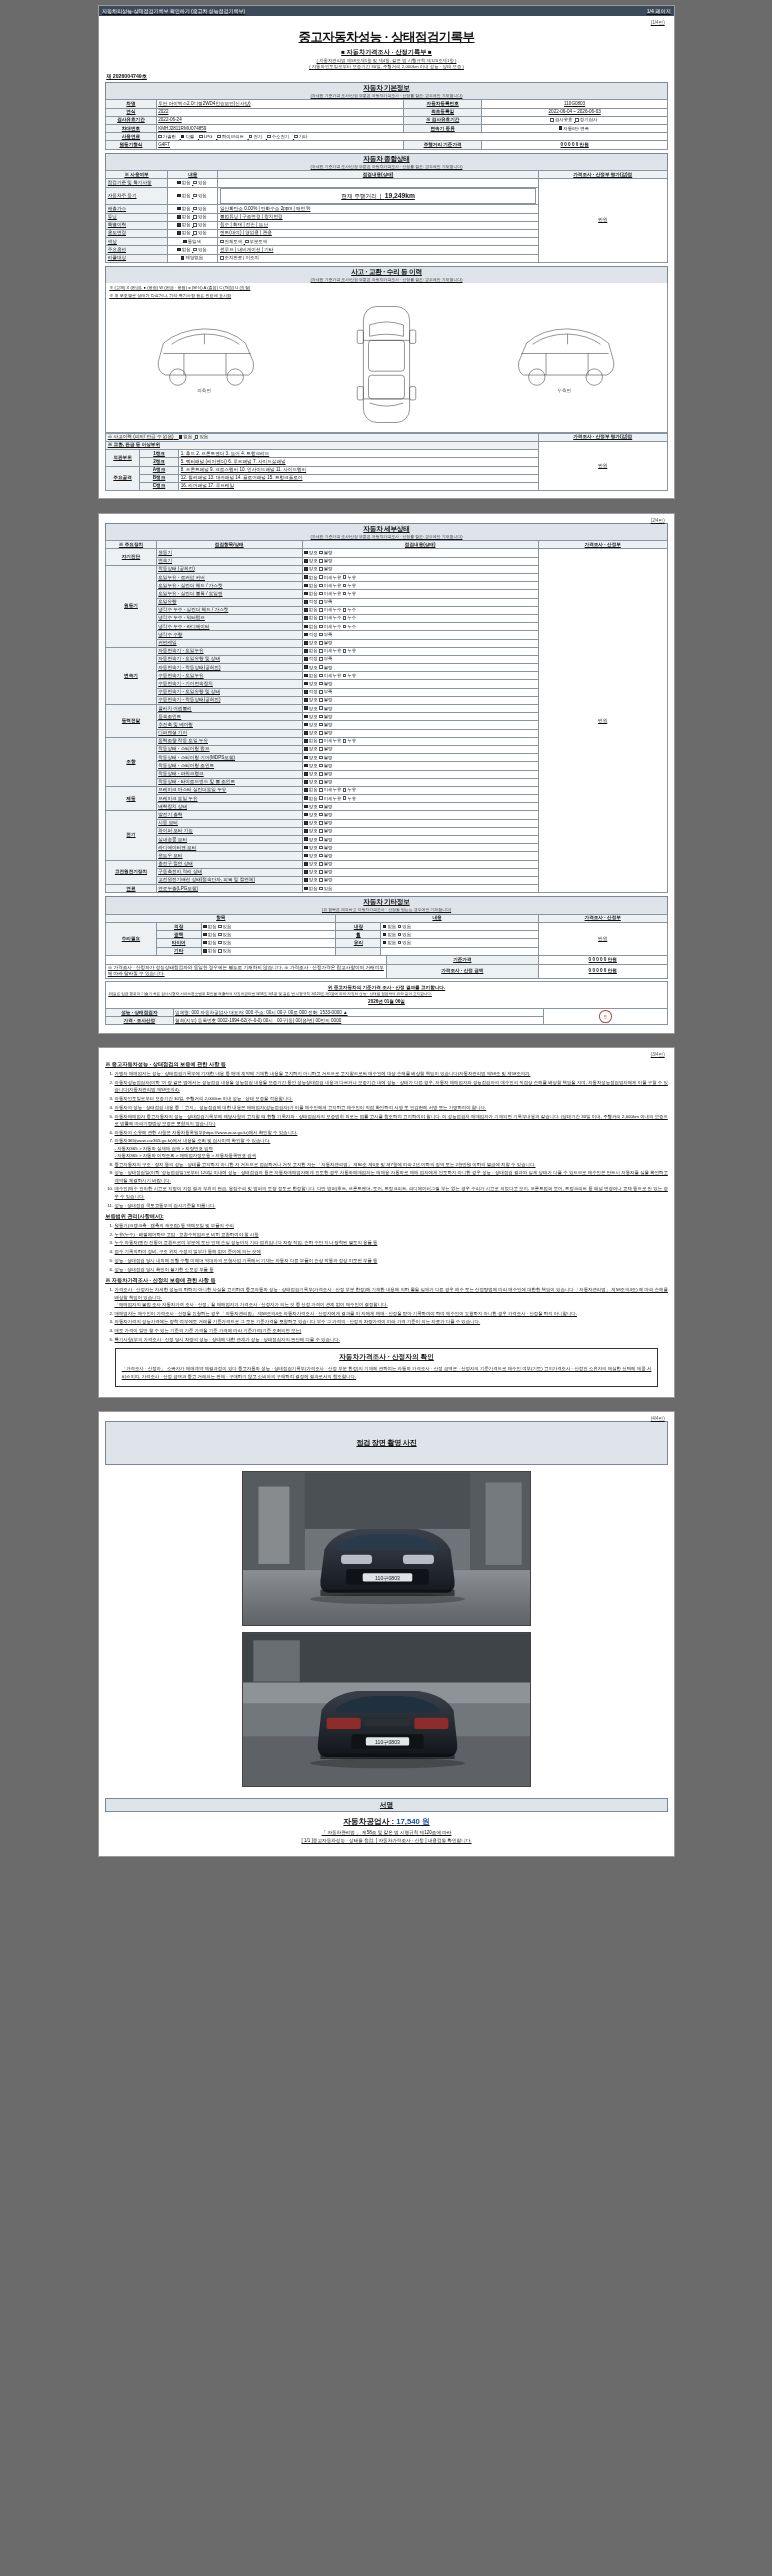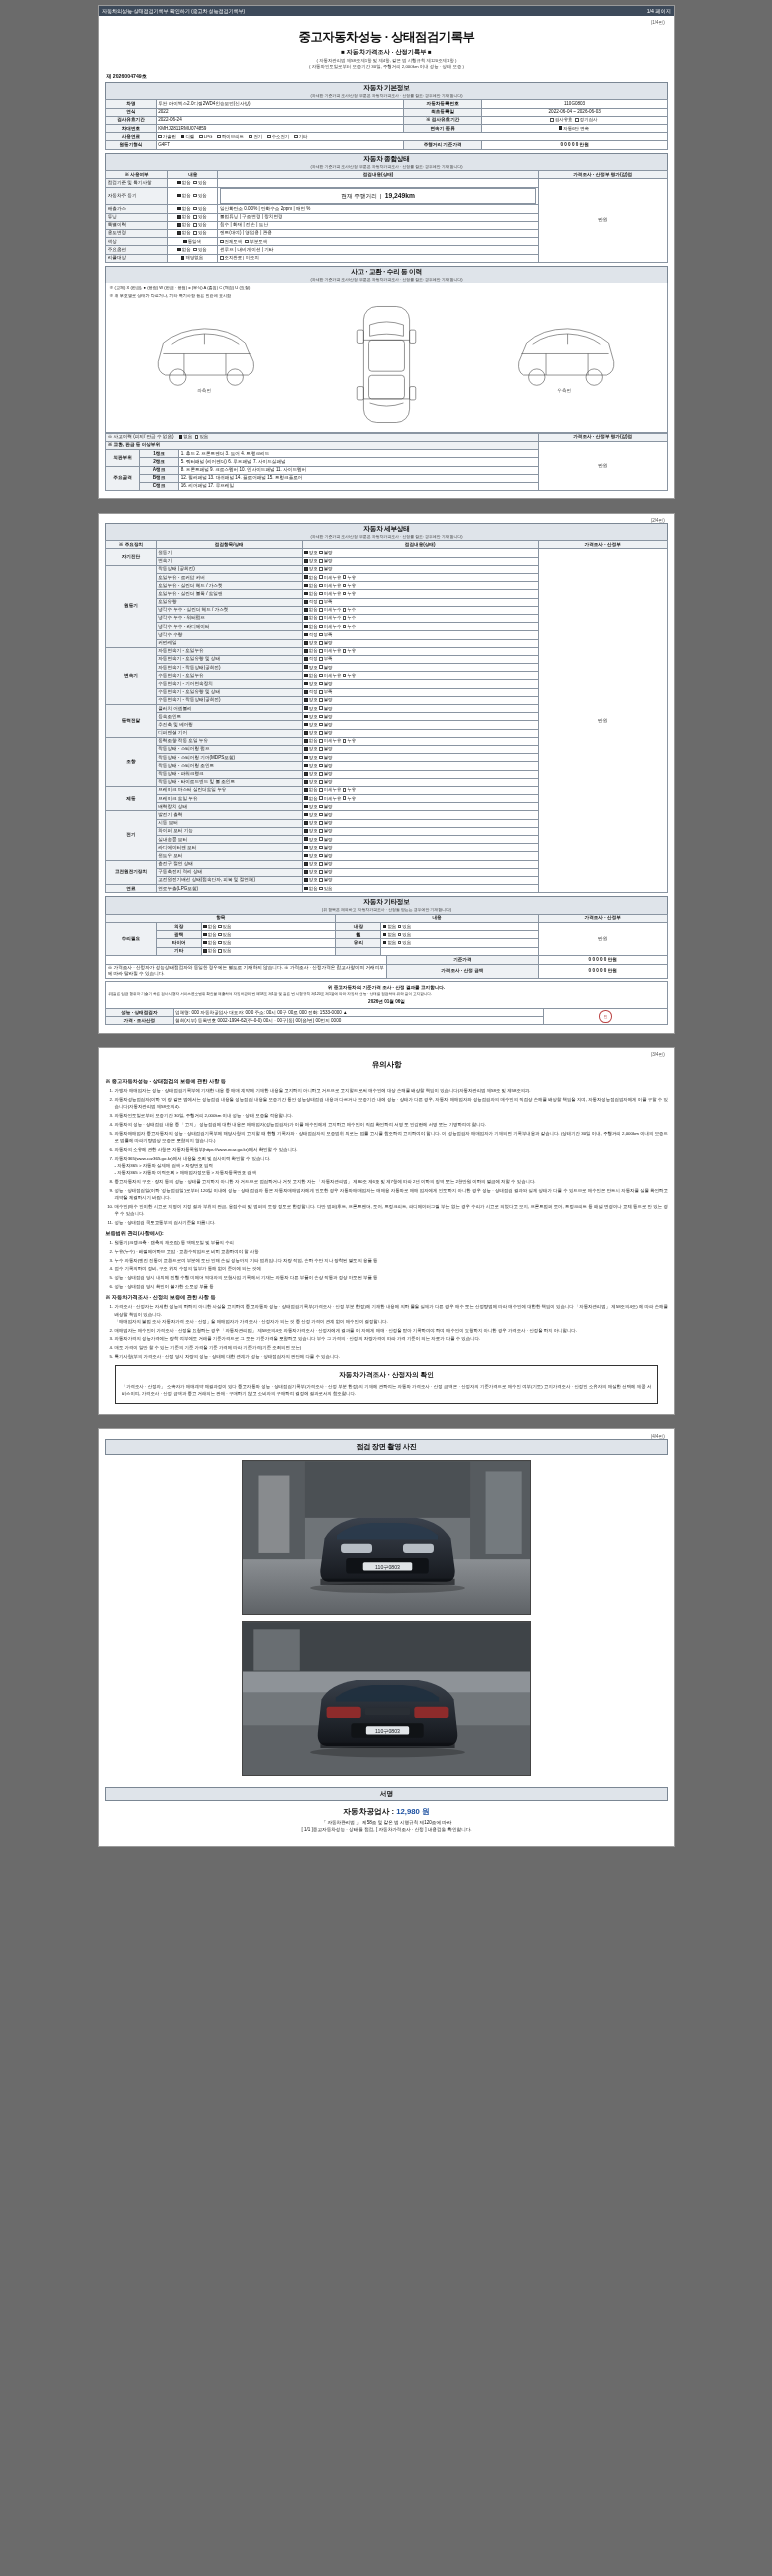--- a/index.html
+++ b/index.html
@@ -11,20 +11,21 @@
     color:#111;
     -webkit-font-smoothing:none;
   }
   .page {
     width:577px;
     margin:0 auto 13.4px auto;
     background:#fff;
     border:0.5px solid #9a9a9a;
     padding:0;
     position:relative;
+    text-decoration:underline;
   }
   .page-top {
     margin-top:5.2px;
   }
   .topbar {
     background:#3d4a5a;
     color:#fff;
     font-size:5.2px;
     padding:1.5px 3.1px;
     display:flex;
@@ -136,21 +137,21 @@
   }
   .car-svg { flex:0 0 auto; }
 
   
   .photo-band {
     background:#dfe4ea;
     border:0.5px solid #7b8794;
     text-align:center;
     font-size:7.2px;
     font-weight:bold;
-    padding:2px 0;
+    padding:16px 0;
     letter-spacing:-0.3px;
   }
   .photos { padding:5.2px 0; text-align:center;}
   .photo {
     width:289px;
     height:155px;
     margin:0 auto 6.2px auto;
     position:relative;
     overflow:hidden;
     border:0.5px solid #444;
@@ -783,21 +784,20 @@
           <td class="sm">협회(지부) 등록번호 0002-1994-62(주-0-0) 00시 · 00구(동) 00(읍/면) 00번지 0000</td>
         </tr>
       </tbody>
     </table>
   </div>
 </div>
 
 <div class="page">
   <div class="inner">
     <div class="pagemark">(3/4면)</div>
-    <div class="notice-title">유의사항</div>
     <div class="nt-h">※ 중고자동차성능 · 상태점검의 보증에 관한 사항 등</div>
     <ol class="nlist" id="nlist1">
         <li style="white-space: pre-line;">가맹자 매매업자는 성능 · 상태점검기록부에 기재한 내용 중 매매 계약에 기재한 내용을 고지하지 아니하고 거으므로 고지할으로써 매수인에 대상 손해를 배상할 책임이 있습니다(자동차관리법 제58조 및 제58조의2).</li>
         <li style="white-space: pre-line;">자동차성능점검자(이하 '이 장 같은 법에서는 성능점검 내용을 성능점검 내용을 보증기간 동안 성능상태점검 내용과 다르거나 보증기간 내에 성능 · 상태가 다른 경우, 자동차 매매업자와 성능점검자의 매수인의 직접상 손해를 배상할 책임을 지며, 자동차성능점검업자에게 이를 구할 수 있습니다(자동차관리법 제58조의4).</li>
         <li style="white-space: pre-line;">자동차인도일로부터 보증기간 30일, 주행거리 2,000km 이내 성능 · 상태 보증을 적용합니다.</li>
         <li style="white-space: pre-line;">자동차의 성능 · 상태점검 내용 중 「고지」 성능점검에 대한 내용은 매매업자(성능점검자)가 이를 매수인에게 고지하고 매수인이 직접 확인하여 서명 또 인감란에 서명 또는 기명하여야 합니다.</li>
         <li style="white-space: pre-line;">자동차매매업자 중고자동차의 성능 · 상태점검기록부에 해당사항의 고지할 때 현행 기록자와 · 상태점검자의 보증범위 외로는 법률 고시를 참조하여 고지하여야 합니다. 이 성능점검자 매매업자가 기재되면 기록부내용과 같습니다. (상태기간 30일 이내, 주행거리 2,000km 이내의 보증으로 법률에 따라기방법상 보증은 포함되지 않습니다.)</li>
         <li style="white-space: pre-line;">자동차의 소유에 관한 사항은 자동차등록원부(https://www.ecar.go.kr)에서 확인할 수 있습니다.</li>
         <li style="white-space: pre-line;">자동차365(www.car365.go.kr)에서 내용을 조회 및 검사이력 확인할 수 있습니다.
 - 자동차365 &gt; 자동차 실제매 검색 &gt; 차량번호 입력
@@ -896,21 +896,21 @@
           <rect x="150" y="234" width="260" height="10" fill="#0b0d10" opacity="0.6"></rect>
           <ellipse cx="280" cy="252" rx="150" ry="10" fill="#000" opacity="0.25"></ellipse>
         </svg>
       </div>
 
     </div>
 
     <div class="sig-band">서명</div>
     <div class="fee">
       <span>자동차공업사 :</span>
-      <span class="amt">12,980 원</span>
+      <span class="amt">17,540 원</span>
     </div>
     <div class="foot-note">
       <div>「 자동차관리법 」 제58조 및 같은 법 시행규칙 제120조에 따라</div>
       <div>[ 1/1 ]중고자동차성능 · 상태를 점검, [ 자동차가격조사 · 산정 ] 내용검을 확인합니다.</div>
     </div>
   </div>
 </div>
 
 
 </body></html>

